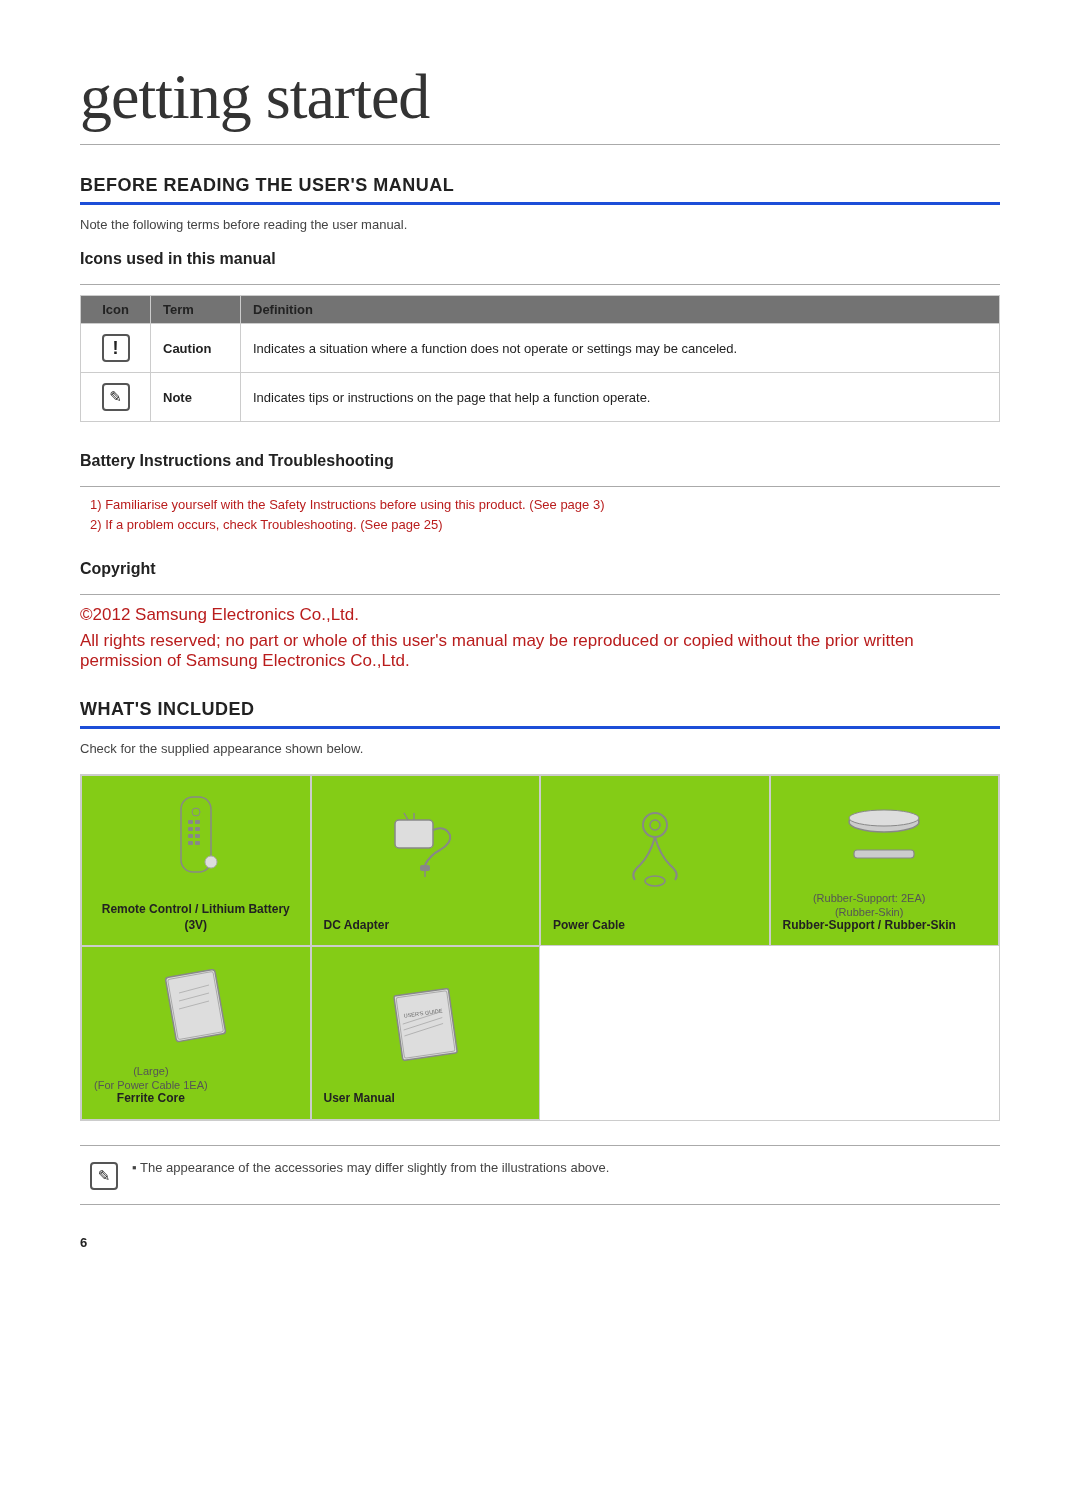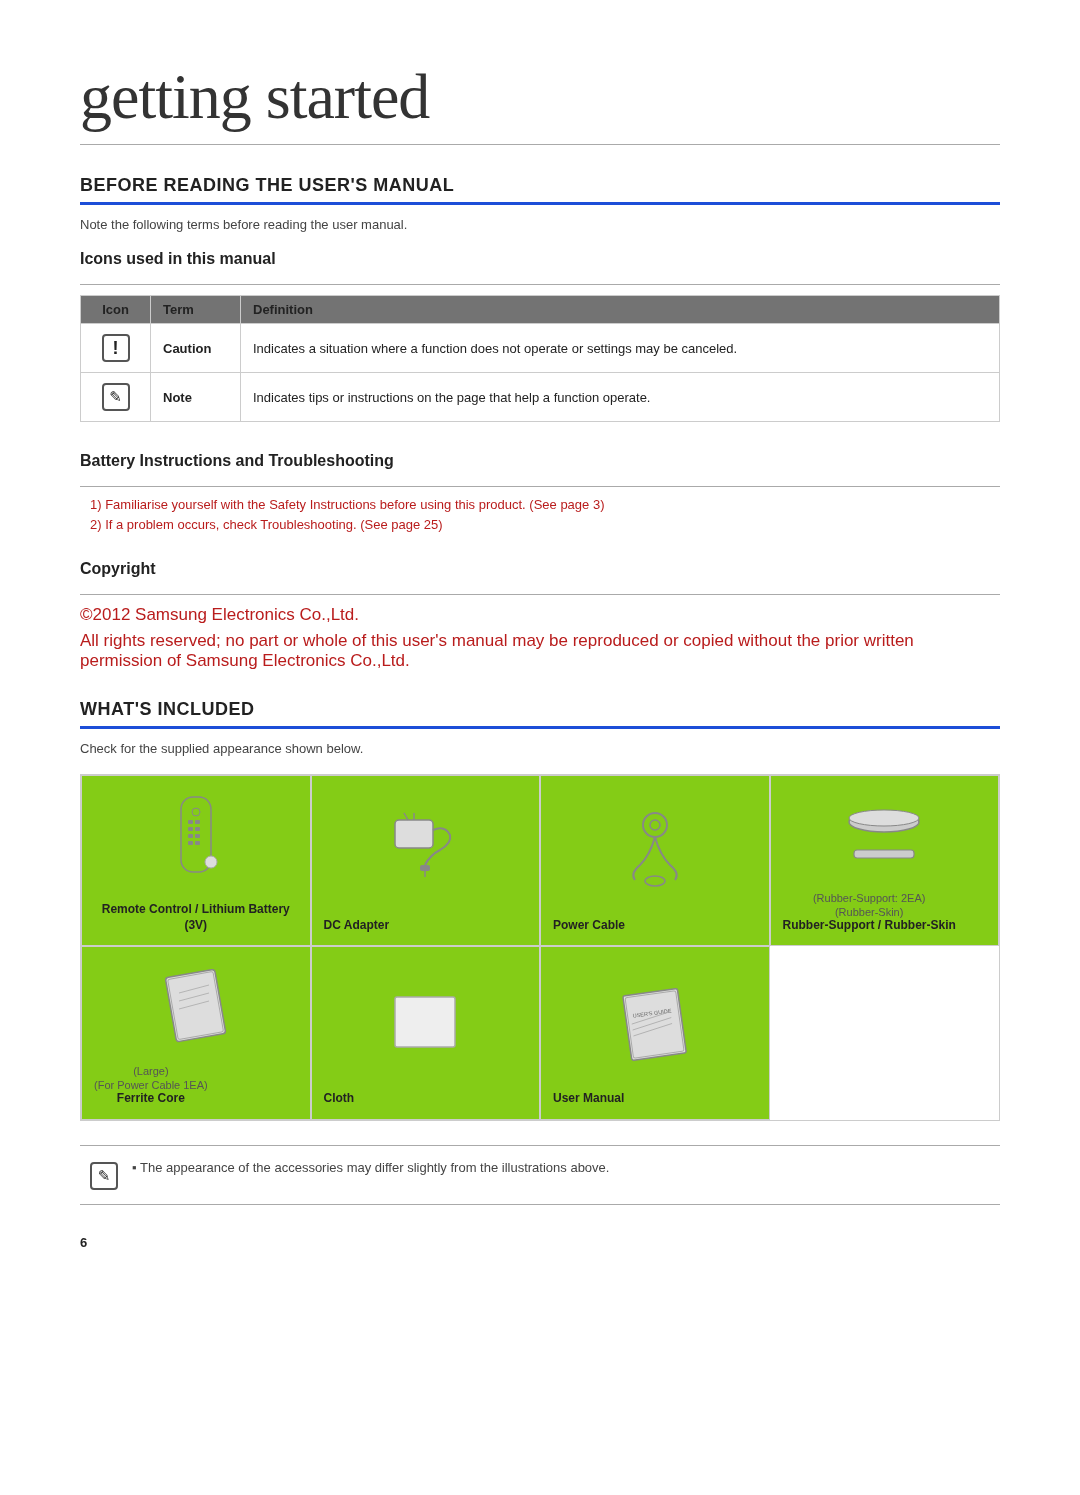--- a/index.html
+++ b/index.html
@@ -351,30 +351,20 @@
           <line x1="18" y1="46" x2="48" y2="38" stroke="#aaa" stroke-width="0.8"></line>
         </svg>
       </div>
       <div>
         <div class="accessory-sublabel">(Large)</div>
         <div class="accessory-sublabel">(For Power Cable 1EA)</div>
         <div class="accessory-label">Ferrite Core</div>
       </div>
     </div>
 
-    <div class="accessory-cell">
-      <div class="acc-image">
-        <svg width="80" height="70" viewBox="0 0 80 70">
-          <rect x="10" y="10" width="60" height="50" rx="2" fill="#eee" stroke="#aaa" stroke-width="1.5"></rect>
-        </svg>
-      </div>
-      <div>
-        <div class="accessory-label">Cloth</div>
-      </div>
-    </div>
 
     <div class="accessory-cell">
       <div class="acc-image">
         <svg width="85" height="90" viewBox="0 0 85 90">
 
           <rect x="15" y="15" width="55" height="65" rx="2" fill="#ddd" stroke="#888" stroke-width="1.5" transform="rotate(-8 42 47)"></rect>
           <rect x="17" y="17" width="51" height="61" rx="2" fill="none" stroke="#aaa" stroke-width="1" transform="rotate(-8 42 47)"></rect>
 
           <text x="22" y="38" font-size="5.5" fill="#666" transform="rotate(-8 42 47)" font-family="Arial">USER'S GUIDE</text>
           <line x1="20" y1="44" x2="60" y2="37" stroke="#aaa" stroke-width="0.8" transform="rotate(-8 42 47)"></line>

